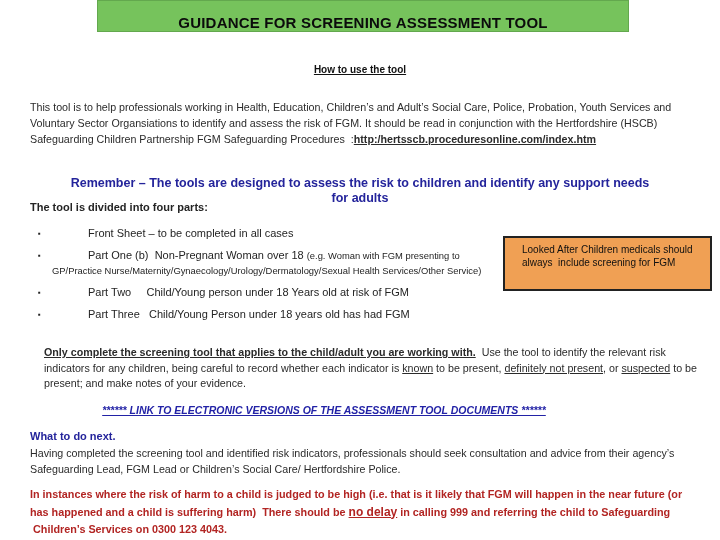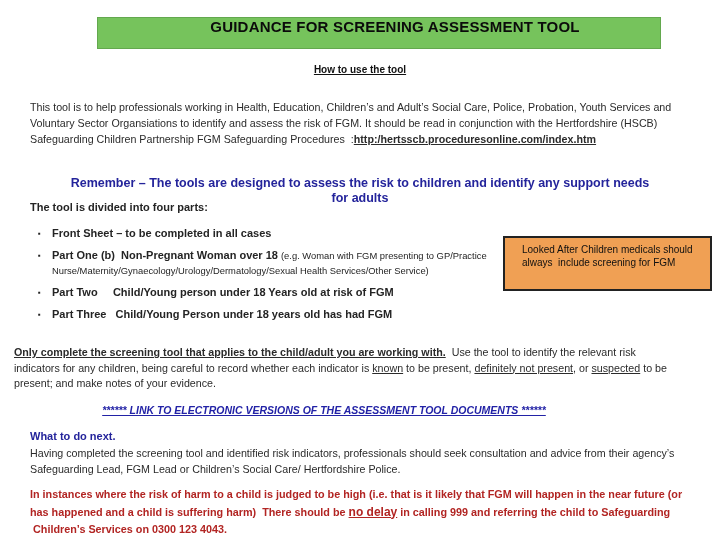--- a/index.html
+++ b/index.html
@@ -3,51 +3,51 @@
 <meta charset="utf-8">
 <style>
   html,body{margin:0;padding:0;background:#fff;}
   .page{
     position:relative;width:720px;height:540px;background:#ffffff;overflow:hidden;
     font-family:"Liberation Sans",sans-serif;color:#2b2b2b;
   }
   .abs{position:absolute;}
   
   .title-bar{
-    left:97px;top:17px;width:530px;height:30px;
+    left:97px;top:0;width:530px;height:30px;
     background:#76c35c;border:1px solid #63a84e;
-    display:flex;align-items:flex-start;justify-content:center;
-    font-size:15px;font-weight:bold;color:#0b0b0b;letter-spacing:.2px;padding-left:32px;
+    display:flex;align-items:flex-end;justify-content:center;
+    font-size:15px;font-weight:bold;color:#0b0b0b;letter-spacing:.2px;
   }
   
   .how-to{left:0;top:64px;width:720px;text-align:center;
     font-size:10px;font-weight:bold;color:#111;text-decoration:underline;}
   
   .intro{left:30px;top:99px;width:664px;font-size:10.7px;line-height:16px;color:#2b2b2b;}
   .intro .link{font-weight:bold;text-decoration:underline;color:#2b2b2b;cursor:pointer;}
   
   .remember{left:0;top:176px;width:720px;text-align:center;
     color:#24249b;font-size:12.5px;font-weight:bold;line-height:14.5px;}
   
   .four-parts{left:30px;top:201px;font-size:11px;font-weight:bold;color:#242424;}
   
   .bullets{left:38px;top:226px;width:472px;font-size:11px;color:#242424;}
   .bullets ul{list-style:none;margin:0;padding:0;}
   .bullets li{position:relative;padding-left:14px;margin-bottom:7px;line-height:14px;}
   .bullets li::before{content:"▪";position:absolute;left:0;top:1px;font-size:8px;color:#242424;}
-  .bullets .b{font-weight:bold;}
+  .bullets .b{font-weight:normal;margin-left:36px;}
   .bullets .detail{font-weight:normal;font-size:9.4px;}
   
   .note-box{
     left:503px;top:236px;width:171px;min-height:41px;
     background:#f0a054;border:2px solid #222222;
     padding:5px 17px;font-size:10px;line-height:13px;color:#101010;
   }
   
-  .only-complete{left:14px;top:345px;width:664px;font-size:10.7px;line-height:15.5px;color:#2b2b2b;}
+  .only-complete{left:44px;top:345px;width:664px;font-size:10.7px;line-height:15.5px;color:#2b2b2b;}
   .bu{font-weight:bold;text-decoration:underline;}
   .u{text-decoration:underline;}
   
   .link-line{left:0;top:396px;width:720px;text-align:center;padding-right:72px;box-sizing:border-box;
     color:#2222a6;font-size:10.5px;font-weight:bold;font-style:italic;margin-top:8px;}
   .link-line .inner{text-decoration:underline;cursor:pointer;}
   
   .what-next-h{left:30px;top:430px;font-size:11px;font-weight:bold;color:#24249b;}
   .what-next-p{left:30px;top:446px;width:664px;font-size:10.7px;line-height:15.5px;color:#2b2b2b;}
   

